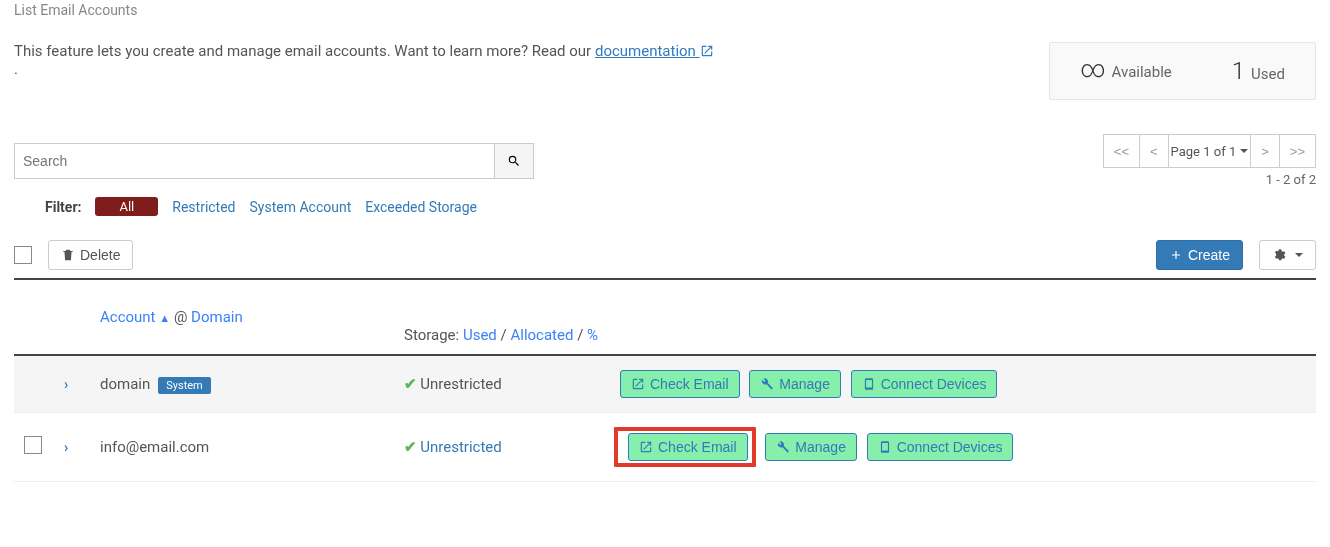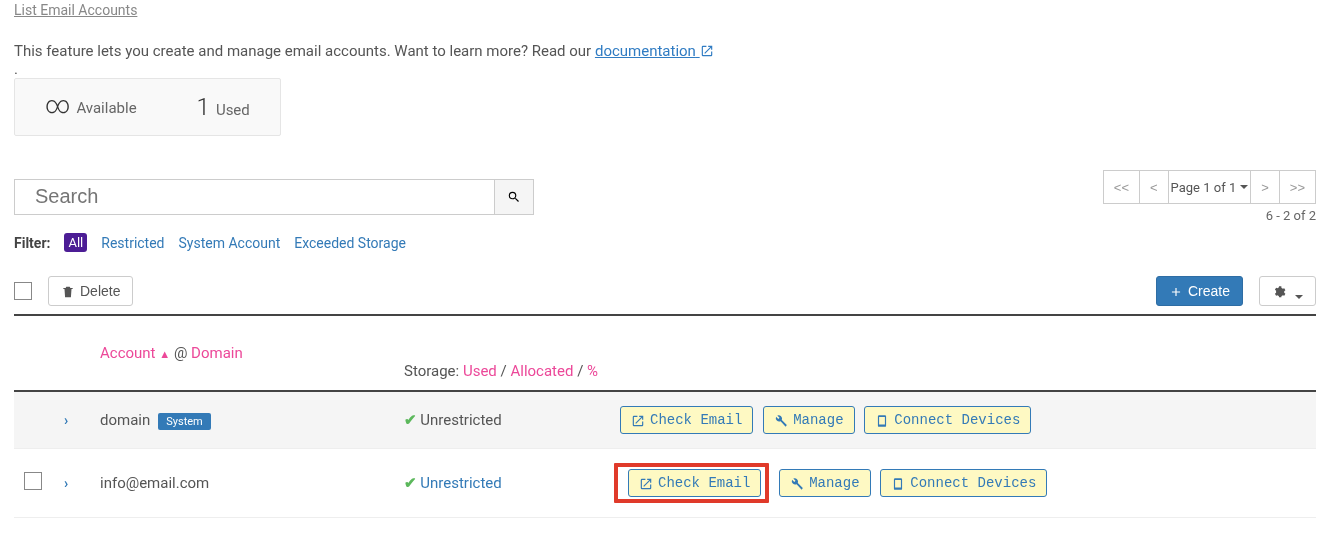--- a/index.html
+++ b/index.html
@@ -1,54 +1,54 @@
 <!DOCTYPE html>
 <html><head>
 <meta charset="utf-8">
 <style>
 * { box-sizing: border-box; margin: 0; padding: 0; }
 body { font-family: -apple-system, BlinkMacSystemFont, "Segoe UI", Roboto, "Helvetica Neue", Arial, sans-serif; color: #555; font-size: 14px; background: #fff; }
 .container { padding: 0 14px; }
 h1 { font-size: 30px; font-weight: 300; color: #555; margin-top: 8px; }
-.subtitle { color: #888; font-size: 14px; margin-top: 2px; text-decoration: underline; }
-.intro-row { display: flex; justify-content: space-between; align-items: flex-start; margin-top: 24px; flex-direction: column; }
+.subtitle { color: #888; font-size: 14px; margin-top: 2px; }
+.intro-row { display: flex; justify-content: space-between; align-items: flex-start; margin-top: 24px; }
 .intro-text { font-size: 15px; color: #555; max-width: 700px; }
 .intro-text a { color: #307cc3; text-decoration: underline; }
 .stats-box { display: flex; border: 1px solid #e5e5e5; background: #f9f9f9; border-radius: 2px; }
 .stat { padding: 14px 30px; font-size: 15px; color: #666; display: flex; align-items: baseline; gap: 6px; }
 .stat .big { font-size: 24px; color: #333; font-weight: 300; }
 .infinity { font-size: 24px; line-height: 1; }
 .toolbar-row { display: flex; justify-content: space-between; align-items: center; margin-top: 34px; }
 .search-group { display: flex; }
-.search-input { width: 480px; height: 36px; border: 1px solid #ccc; border-right: none; padding: 0 20px; font-size: 20px; }
+.search-input { width: 480px; height: 36px; border: 1px solid #ccc; border-right: none; padding: 0 8px; font-size: 14px; }
 .search-btn { width: 40px; height: 36px; border: 1px solid #ccc; background: #f5f5f5; cursor: pointer; display: flex; align-items: center; justify-content: center; }
 .pager { display: flex; align-items: center; }
 .pager button, .pager .page-info { height: 34px; border: 1px solid #ccc; background: #fff; padding: 0 10px; font-size: 13px; color: #999; cursor: pointer; margin-left: -1px; display: flex; align-items: center; }
 .pager .page-info { color: #555; padding: 0 2px; }
 .range-text { text-align: right; font-size: 13px; color: #666; margin-top: 4px; }
 .filter-row { display: flex; align-items: center; gap: 14px; margin-top: 10px; font-size: 14px; }
-.filter-row .label { font-weight: bold; color: #444; }
-.filter-chip { background: #4c1d95; color: #fff; border-radius: 3px; padding: 2px 4px; font-size: 13px; }
+.filter-row .label { font-weight: bold; color: #444; margin-left: 31px; }
+.filter-chip { background: #7f1d1d; color: #fff; border-radius: 3px; padding: 2px 24px; font-size: 13px; }
 .filter-link { color: #337ab7; cursor: pointer; }
 .action-bar { display: flex; justify-content: space-between; align-items: center; margin-top: 24px; border-bottom: 2px solid #444; padding-bottom: 8px; }
 .action-left { display: flex; align-items: center; gap: 16px; }
 .checkbox-box { width: 18px; height: 18px; border: 1px solid #888; display: inline-block; background: #fff; }
-.btn { border: 1px solid #ccc; background: #fff; padding: 6px 12px; font-size: 14px; color: #555; cursor: pointer; border-radius: 3px; display: inline-flex; align-items: flex-end; gap: 5px; }
-.btn-outline-blue { border-color: #337ab7; color: #337ab7; background: #fef9c3; font-family: Liberation Mono, monospace; }
+.btn { border: 1px solid #ccc; background: #fff; padding: 6px 12px; font-size: 14px; color: #555; cursor: pointer; border-radius: 3px; display: inline-flex; align-items: center; gap: 5px; }
+.btn-outline-blue { border-color: #337ab7; color: #337ab7; background: #86efac; }
 .btn-blue { background: #337ab7; border-color: #2e6da4; color: #fff; }
 .btn-plain { background: #fff; }
 .action-right { display: flex; gap: 16px; }
 .table-head { display: flex; align-items: center; padding: 10px 0; border-bottom: 2px solid #444; font-size: 15px; color: #555; }
 .col-chk { width: 50px; padding-left: 10px; }
 .col-expand { width: 30px; }
 .col-account { flex: 0 0 310px; padding-left: 6px; }
 .col-restrict { flex: 0 0 210px; }
 .col-storage { flex: 1; margin-top: 36px; }
 .col-actions { flex: 0 0 360px; text-align: right; white-space: nowrap; }
-.link-style { color: #ec4899; }
+.link-style { color: #3b82f6; }
 .sort-caret { font-size: 11px; }
 .row { display: flex; align-items: center; padding: 14px 0; border-bottom: 1px solid #eee; font-size: 15px; }
 .row.system { background: #f5f5f5; }
 .chevron { color: #337ab7; font-weight: bold; display: inline-block; font-size: 14px; }
 .badge-system { background: #337ab7; color: #fff; font-size: 11px; padding: 2px 8px; border-radius: 2px; margin-left: 8px; }
 .check-green { color: #5cb85c; font-weight: bold; }
 .restrict-text-link { color: #337ab7; }
 .storage-bar-wrap { margin-top: 4px; width: 240px; height: 6px; border: 1px solid #ddd; border-radius: 3px; background: #f7f7f7; overflow: hidden; }
 .storage-bar-fill { height: 100%; width: 1px; background: #337ab7; }
 .row .col-actions .btn { padding: 5px 10px; margin-left: 6px; font-size: 14px; }
@@ -93,21 +93,21 @@
       </button>
     </div>
     <div style="text-align:right;">
       <div class="pager">
         <button>&lt;&lt;</button>
         <button>&lt;</button>
         <div class="page-info caret-down">Page 1 of 1</div>
         <button>&gt;</button>
         <button>&gt;&gt;</button>
       </div>
-      <div class="range-text">6 - 2 of 2</div>
+      <div class="range-text">1 - 2 of 2</div>
     </div>
   </div>
 
   <div class="filter-row">
     <span class="label">Filter:</span>
     <span class="filter-chip">All</span>
     <span class="filter-link">Restricted</span>
     <span class="filter-link">System Account</span>
     <span class="filter-link">Exceeded Storage</span>
   </div>

